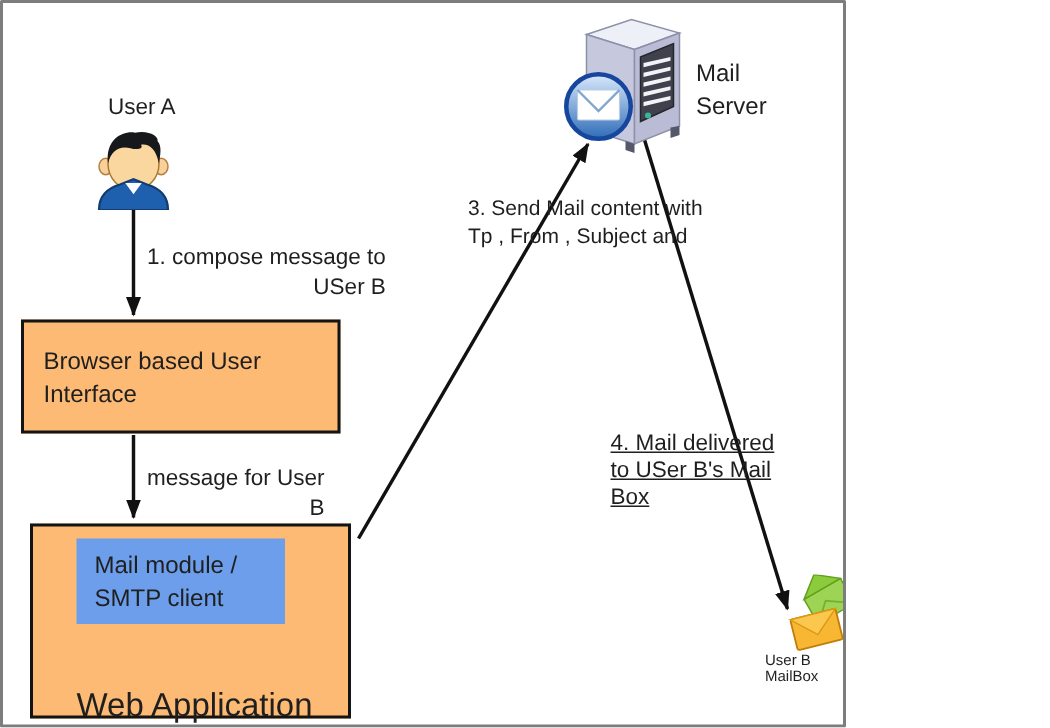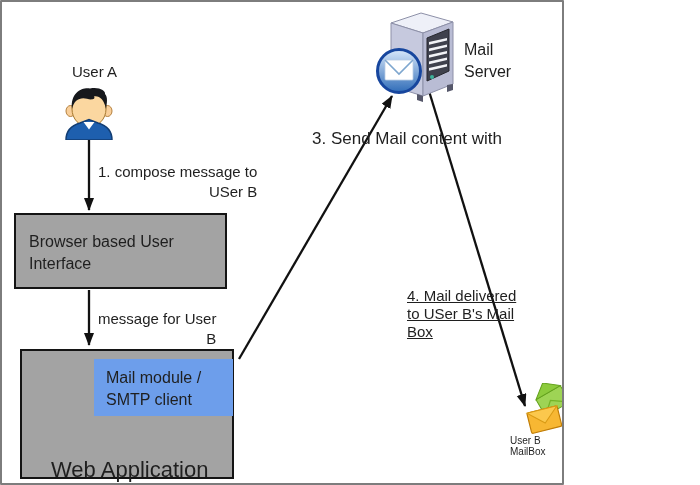--- a/index.html
+++ b/index.html
@@ -12,27 +12,26 @@
     border-radius:1px;
     overflow:hidden;
     font-family:"Liberation Sans", sans-serif;
   }
   .abs{position:absolute;}
   .label{color:#1f1f1f;}
   .label span{display:block;}
   .ann{font-size:15px;line-height:20px;text-align:right;}
   .node-box{
     box-sizing:border-box;
-    background:#a3a3a3;
+    background:#fdba74;
     border:2px solid #141414;
   }
   .module-box{
     box-sizing:border-box;
     background:#6d9eeb;
-    margin-left:43px;
   }
   .box-text{font-size:16px;line-height:22px;}
   svg.connectors{position:absolute;left:0;top:0;width:700px;height:485px;pointer-events:none;}
 </style>
 </head>
 <body>
 
 <div class="canvas">
 
   <svg class="connectors">
@@ -84,22 +83,23 @@
         <span>Mail module /</span>
         <span>SMTP client</span>
       </div>
     </div>
     <div class="abs label" style="left:29px;top:67px;font-size:22px;line-height:23px;margin-top:40px;">
       <span>Web Application</span>
       <span>Server</span>
     </div>
   </div>
 
-  <div class="abs label" style="left:310px;top:127px;font-size:17px;line-height:19px;">
+  <div class="abs label" style="left:310px;top:127px;font-size:14px;line-height:19px;">
     <span>3. Send Mail content with</span>
+    <span>Tp , From , Subject and</span>
   </div>
 
   <svg class="abs" style="left:371px;top:6px;" width="92" height="95" viewBox="0 0 92 95">
     <defs>
       <linearGradient id="circGrad" x1="0" y1="0" x2="0" y2="1">
         <stop offset="0" stop-color="#d9e9fb"></stop>
         <stop offset="1" stop-color="#2f6cb8"></stop>
       </linearGradient>
     </defs>
 

